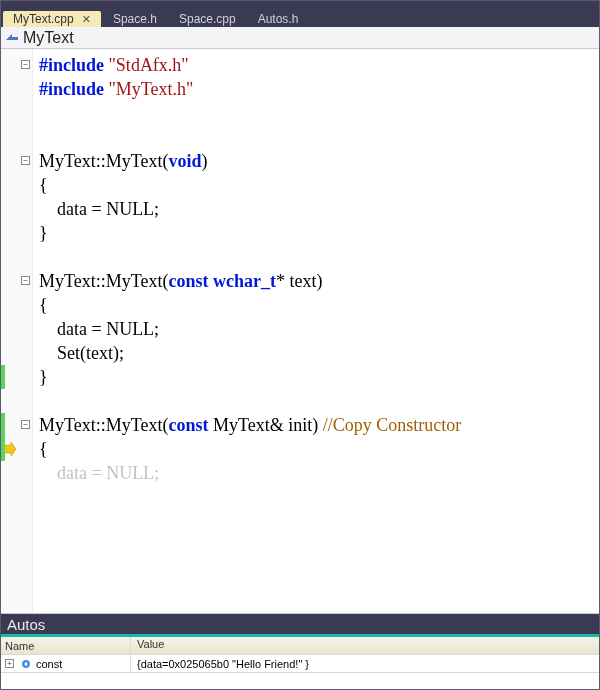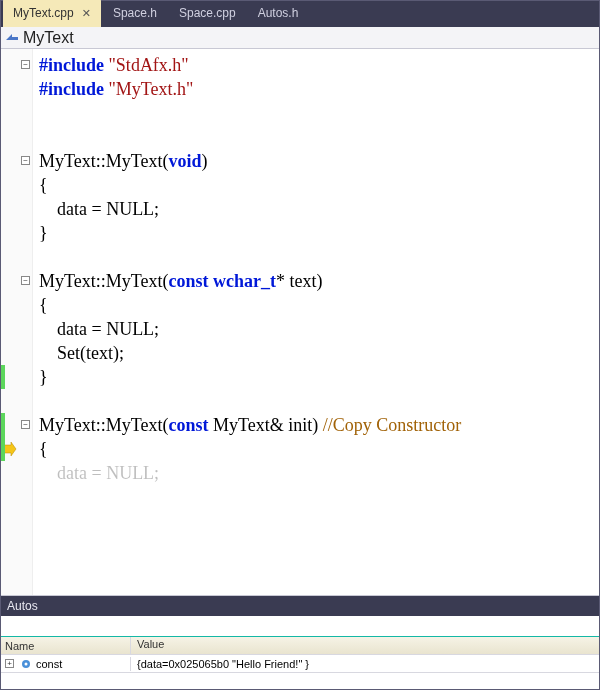--- a/index.html
+++ b/index.html
@@ -19,21 +19,21 @@
   
   .tabbar {
     background: #3a3b52;
     display: flex;
     align-items: flex-end;
     height: 26px;
     padding: 2px 2px 0 2px;
   }
   .tab {
     display: flex; align-items: center;
-    height: 28px;
+    height: 16px;
     padding: 0 10px;
     color: #d0d0e0;
     font-size: 12px;
     cursor: pointer;
     margin-right: 2px;
     border-radius: 2px 2px 0 0;
   }
   .tab.active {
     background: #f5e9b8;
     color: #333;
@@ -133,29 +133,28 @@
     position:absolute; top:0; width:14px; height:12px;
     display:flex; align-items:center; justify-content:center;
     color:#888; font-size:9px;
   }
   .zoombar .hscroll .lbtn{left:0;border-right:1px solid #cfcfe0;}
   .zoombar .hscroll .rbtn{right:0;border-left:1px solid #cfcfe0;}
   
   .panel-hdr {
     background: #3a3b52;
     color: #e8e8f0;
-    font-size: 12px;
+    font-size: 15px;
     height: 20px;
     display: flex; align-items: center;
     padding: 0 6px;
   }
   .autos {
     background: #fff;
-    border-top:1px solid #14b8a6;
-    margin-top:20px;
+    border-top:3px solid #14b8a6;
   }
   .autos-head, .autos-row {
     display:flex; font-size:11px;
     border-bottom:1px solid #d8d8e0;
   }
   .autos-head {
     background: linear-gradient(#f6f3e6,#e9e4cf);
     color:#333; height:18px;
   }
   .autos-row { height:18px; align-items:center; }

